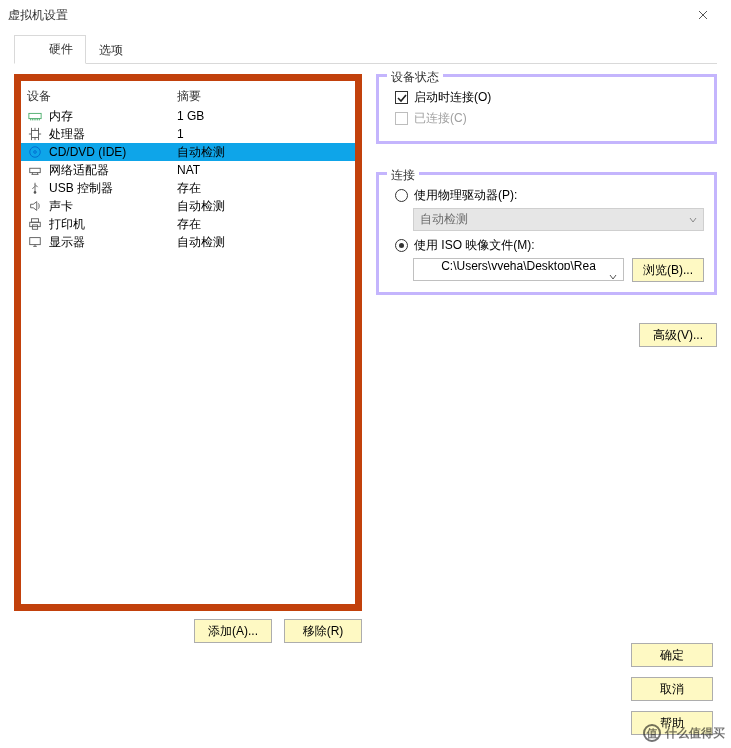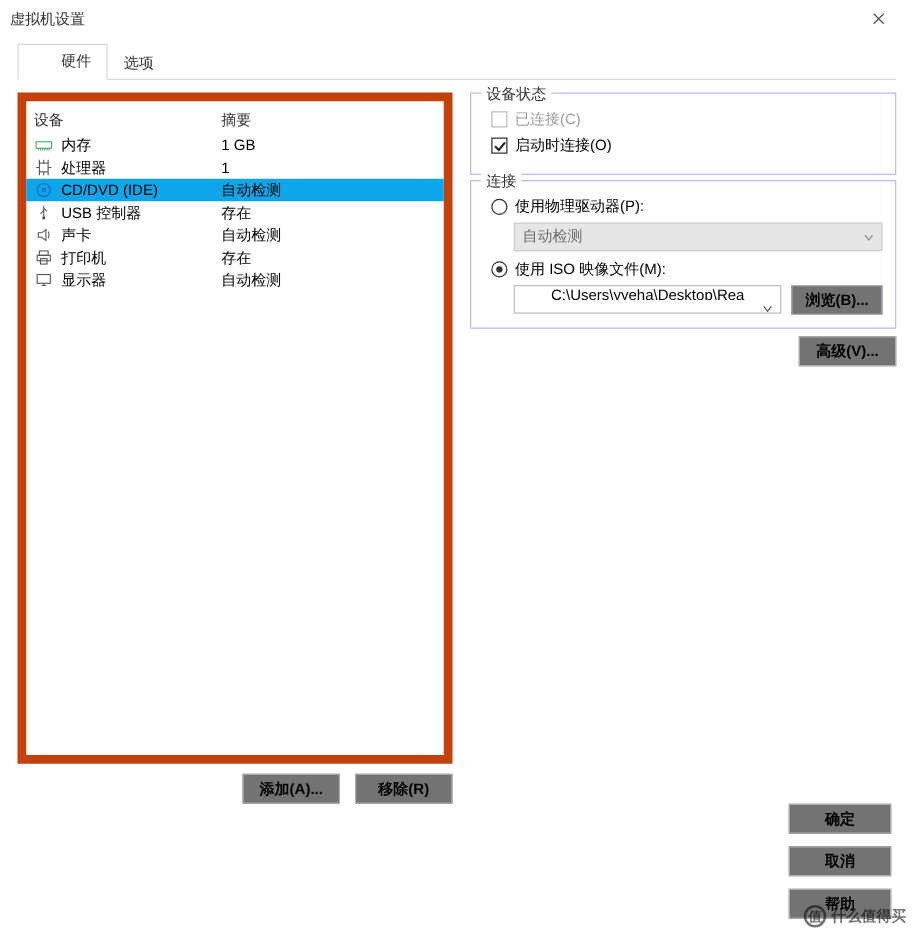--- a/index.html
+++ b/index.html
@@ -24,25 +24,25 @@
 .left-col { width: 348px; }
 .hw-list { border: 7px solid #c2410c; height: 537px; position: relative; }
 .hw-header-row, .hw-row { display: flex; align-items: center; height: 18px; padding-left: 6px; }
 .hw-header-row { font-weight: 400; color: #333; margin-top: 6px; margin-bottom: 2px; }
 .hw-header-row .col-dev { width: 150px; }
 .hw-row .col-dev { width: 150px; display: flex; align-items: center; gap: 7px; }
 .hw-row.selected { background: #0ea5e9; }
 .hw-row .icon { width: 15px; height: 15px; display: flex; align-items: center; justify-content: center; }
 .hw-row .icon svg { width: 14px; height: 14px; }
 .hw-buttons { margin-top: 8px; display: flex; justify-content: flex-end; gap: 12px; }
-.btn { min-width: 78px; height: 24px; border: 1px solid #adadad; background: #737373; display: inline-flex; align-items: center; justify-content: center; padding: 0 10px; color: #000; cursor: default; font-weight: bold; }
+.btn { min-width: 78px; height: 24px; border: 1px solid #adadad; background: #fef9c3; display: inline-flex; align-items: center; justify-content: center; padding: 0 10px; color: #000; cursor: default; }
 
 
 .right-col { flex: 1; }
-.group { border: 1px solid #c4b5fd; padding: 8px 10px 10px 10px; margin-bottom: 4px; position: relative; }
+.group { border: 3px solid #c4b5fd; padding: 8px 10px 10px 10px; margin-bottom: 28px; position: relative; }
 .group-title { position: absolute; top: -8px; left: 8px; background: #fff; padding: 0 4px; color: #333; }
 .chk-row, .rad-row { display: flex; align-items: center; gap: 6px; margin: 4px 0 4px 6px; color: #000; }
 .chk-row.disabled { color: #a0a0a0; }
 .chk { width: 13px; height: 13px; border: 1px solid #333; display: inline-flex; align-items: center; justify-content: center; background: #fff; }
 .chk.disabled { border-color: #bdbdbd; }
 .chk svg { width: 10px; height: 10px; }
 .rad { width: 13px; height: 13px; border: 1px solid #333; border-radius: 50%; display: inline-flex; align-items: center; justify-content: center; background: #fff; }
 .rad .dot { width: 5px; height: 5px; background: #333; border-radius: 50%; }
 
 .combo { height: 23px; border: 1px solid #c0c0c0; display: flex; align-items: center; padding: 0 6px; background: #fff; position: relative; }
@@ -121,20 +121,32 @@
                   </svg>
                 </span>
                 <span>CD/DVD (IDE)</span>
               </div>
               <div>自动检测</div>
             </div>
             <div class="hw-row">
               <div class="col-dev">
                 <span class="icon">
                   <svg viewBox="0 0 16 16">
+                    <rect x="2" y="6" width="12" height="5" fill="none" stroke="#555"></rect>
+                    <path d="M5 11v2 M11 11v2 M4 13h8" stroke="#555"></path>
+                  </svg>
+                </span>
+                <span>网络适配器</span>
+              </div>
+              <div>NAT</div>
+            </div>
+            <div class="hw-row">
+              <div class="col-dev">
+                <span class="icon">
+                  <svg viewBox="0 0 16 16">
                     <path d="M8 2v10 M8 4l3 3 M8 6l-3 3" stroke="#555" fill="none"></path>
                     <circle cx="8" cy="13" r="1.5" fill="#555"></circle>
                   </svg>
                 </span>
                 <span>USB 控制器</span>
               </div>
               <div>存在</div>
             </div>
             <div class="hw-row">
               <div class="col-dev">
@@ -177,31 +189,31 @@
       </div>
       <div class="hw-buttons">
         <div class="btn">添加(A)...</div>
         <div class="btn">移除(R)</div>
       </div>
     </div>
 
     <div class="right-col">
       <div class="group">
         <span class="group-title">设备状态</span>
-        <div class="chk-row disabled">
-          <span class="chk disabled"></span>
-          <span>已连接(C)</span>
-        </div>
         <div class="chk-row">
           <span class="chk">
             <svg viewBox="0 0 10 10">
                 <path d="M1 5 L4 8 L9 2" stroke="#222" stroke-width="1.6" fill="none"></path>
               </svg>
           </span>
           <span>启动时连接(O)</span>
+        </div>
+        <div class="chk-row disabled">
+          <span class="chk disabled"></span>
+          <span>已连接(C)</span>
         </div>
       </div>
 
       <div class="group">
         <span class="group-title">连接</span>
         <div class="rad-row">
           <span class="rad"></span>
           <span>使用物理驱动器(P):</span>
         </div>
         <div style="margin-left:24px; margin-top:2px; margin-bottom:6px;">

